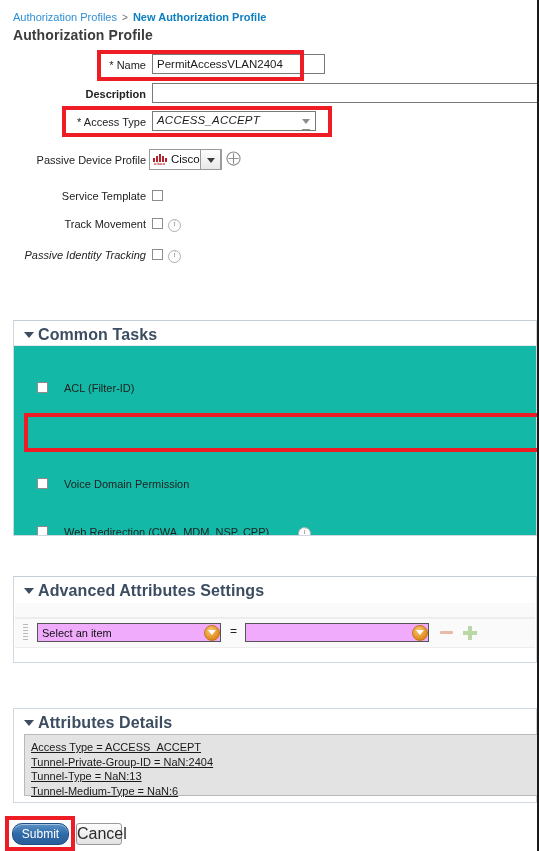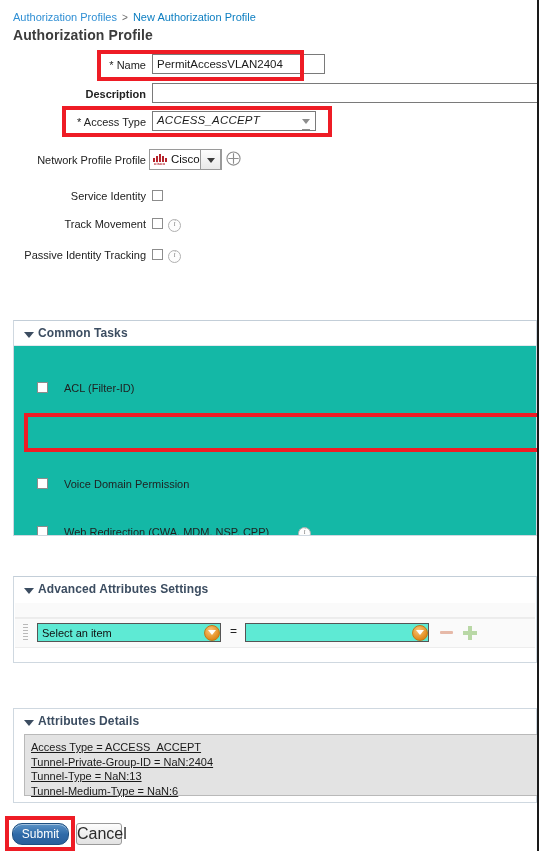--- a/index.html
+++ b/index.html
@@ -9,21 +9,21 @@
     font-size:11px;color:#222;
     border-right:2px solid #1a1a1a;
     box-sizing:border-box;
   }
   .page{position:absolute;left:0;top:0;width:537px;height:851px;background:#fff;overflow:hidden;}
 
   
   .breadcrumb{position:absolute;left:13px;top:11px;font-size:11px;white-space:nowrap;}
   .bc-link{color:#2f8fd4;}
   .bc-sep{color:#6b6b6b;margin:0 2px;font-size:10px;}
-  .bc-current{color:#0c7ec1;font-weight:normal;}
+  .bc-current{color:#0c7ec1;font-weight:bold;}
   .page-title{position:absolute;left:13px;top:27px;font-size:14px;font-weight:bold;color:#3c3c3c;letter-spacing:.1px;}
   .lbl{position:absolute;text-align:right;font-size:11px;color:#222;white-space:nowrap;}
   .inp{
     position:absolute;box-sizing:border-box;height:20px;
     border:1px solid #7a7a7a;background:#fff;
     font-family:"Liberation Sans",sans-serif;font-size:11.5px;color:#1b1b1b;
     padding:0 4px;line-height:18px;outline:none;
   }
   .sel-wrap{position:absolute;box-sizing:border-box;height:20px;border:1px solid #7a7a7a;background:#fff;}
   .sel-txt{position:absolute;left:4px;top:2px;font-size:11.5px;color:#1b1b1b;letter-spacing:.2px;}
@@ -54,42 +54,42 @@
     content:"";position:absolute;left:2px;top:0px;width:4px;height:7px;
     border:solid #111;border-width:0 2px 2px 0;transform:rotate(40deg);
   }
   .info-i{position:absolute;width:11px;height:11px;border-radius:50%;border:1px solid #b0b0b0;background:#fdfdfd;}
   .info-i:after{content:"i";position:absolute;left:0;top:-1px;width:11px;text-align:center;
       font-family:"Liberation Serif",serif;font-style:italic;font-size:8px;color:#8b8b8b;}
 
   
   .panel{position:absolute;box-sizing:border-box;background:#fff;border:1px solid #cfd8e0;border-top:1px solid #c3ced8;}
   .panel-hd{position:absolute;left:0;top:0;right:0;height:24px;background:#fff;border-bottom:1px solid #e4e9ee;}
-  .panel-title{position:absolute;left:24px;top:5px;font-size:12px;font-weight:bold;color:#3c4d61;letter-spacing:.1px;}
+  .panel-title{position:absolute;left:24px;top:5px;font-size:16px;font-weight:bold;color:#3c4d61;letter-spacing:.1px;}
   .twisty{position:absolute;left:10px;top:11px;width:0;height:0;
       border-left:5px solid transparent;border-right:5px solid transparent;border-top:6px solid #3c4d61;}
   .panel-body{position:absolute;left:0;right:0;overflow:hidden;background:#14b8a6;}
 
   .task-row{position:absolute;left:0;right:0;height:26px;}
   .task-lbl{position:absolute;font-size:11px;color:#1f1f1f;white-space:nowrap;}
 
   .btn-grey{
     position:absolute;box-sizing:border-box;height:18px;
     border:1px solid #9a9a9a;border-radius:2px;
     background:linear-gradient(#fcfcfc,#dedede);
     font-family:"Liberation Sans",sans-serif;font-size:11px;color:#1c1c1c;
     text-align:center;line-height:16px;cursor:pointer;
   }
 
   
   .aa-stripe{position:absolute;left:1px;right:1px;height:14px;background:#fafafa;border-bottom:1px solid #ececec;}
   .aa-row{position:absolute;left:1px;right:1px;height:28px;background:#fafafa;border-top:1px solid #ededed;border-bottom:1px solid #ededed;}
   .grip{position:absolute;width:5px;height:18px;
       background-image:repeating-linear-gradient(#b9b9b9 0 1px,transparent 1px 3px);}
-  .aa-input{position:absolute;box-sizing:border-box;height:19px;border:1px solid #555;background:#5eead4;
+  .aa-input{position:absolute;box-sizing:border-box;height:19px;border:1px solid #555;background:#f0abfc;
       font-size:11px;color:#111;padding:0 20px 0 4px;line-height:17px;}
   .dd-orb{position:absolute;width:14px;height:14px;border-radius:50%;
       background:radial-gradient(circle at 40% 32%,#fbc87a,#e0891c 70%,#c97711);border:1px solid #c07a17;}
   .dd-orb:after{content:"";position:absolute;left:3px;top:4px;width:0;height:0;
       border-left:4px solid transparent;border-right:4px solid transparent;border-top:5px solid #fff;}
   .eq{position:absolute;font-size:12px;color:#222;}
   .minus-btn{position:absolute;width:13px;height:3px;background:#e6b9a8;border-radius:1px;}
   .plus-btn{position:absolute;width:14px;height:14px;}
   .plus-btn:before,.plus-btn:after{content:"";position:absolute;background:#b9d8a6;}
   .plus-btn:before{left:5px;top:0;width:4px;height:14px;}
@@ -136,48 +136,48 @@
 
   <div class="lbl" style="left:40px;top:88px;width:106px;font-weight:bold;">Description</div>
   <input class="inp" style="left: 152px; top: 83px; width: 392px;" value="">
 
   <div class="lbl" style="left:40px;top:116px;width:106px;">* Access Type</div>
   <div class="sel-wrap" style="left:152px;top:111px;width:164px;font-style:italic;">
     <span class="sel-txt">ACCESS_ACCEPT</span>
     <span class="sel-arrow"></span>
   </div>
 
-  <div class="lbl" style="left:20px;top:154px;width:126px;">Network Profile Profile</div>
+  <div class="lbl" style="left:20px;top:154px;width:126px;">Passive Device Profile</div>
   <div class="dev-combo">
     <span class="cisco-logo">
       <i style="left:0px;height:4px;"></i>
         <i style="left:3px;height:6px;"></i>
         <i style="left:6px;height:8px;"></i>
       <i style="left:9px;height:6px;"></i>
         <i style="left:12px;height:4px;"></i>
       <span class="cisco-word">cisco</span>
     </span>
     <span class="dev-txt">Cisco</span>
   </div>
   <div class="dev-btn">
       <span class="tri"></span>
     </div>
   <svg class="plus-icon" viewBox="0 0 16 16">
     <circle cx="8" cy="8" r="7" fill="#fff" stroke="#8d8d8d" stroke-width="1.2"></circle>
     <path d="M8 2.5v11M2.5 8h11" stroke="#8d8d8d" stroke-width="1.2"></path>
   </svg>
 
-  <div class="lbl" style="left:24px;top:190px;width:122px;">Service Identity</div>
+  <div class="lbl" style="left:24px;top:190px;width:122px;">Service Template</div>
   <span class="cb" style="left:152px;top:190px;"></span>
 
   <div class="lbl" style="left:24px;top:218px;width:122px;">Track Movement</div>
   <span class="cb" style="left:152px;top:218px;"></span>
   <span class="info-i" style="left:168px;top:219px;"></span>
 
-  <div class="lbl" style="left:14px;top:249px;width:132px;">Passive Identity Tracking</div>
+  <div class="lbl" style="left:14px;top:249px;width:132px;font-style:italic;">Passive Identity Tracking</div>
   <span class="cb" style="left:152px;top:249px;"></span>
   <span class="info-i" style="left:168px;top:250px;"></span>
 
   <div class="panel" style="left:13px;top:320px;width:524px;height:216px;">
     <div class="panel-hd">
       <span class="twisty"></span>
       <span class="panel-title">Common Tasks</span>
     </div>
 
     <div class="panel-body" style="top:25px;bottom:0;">

